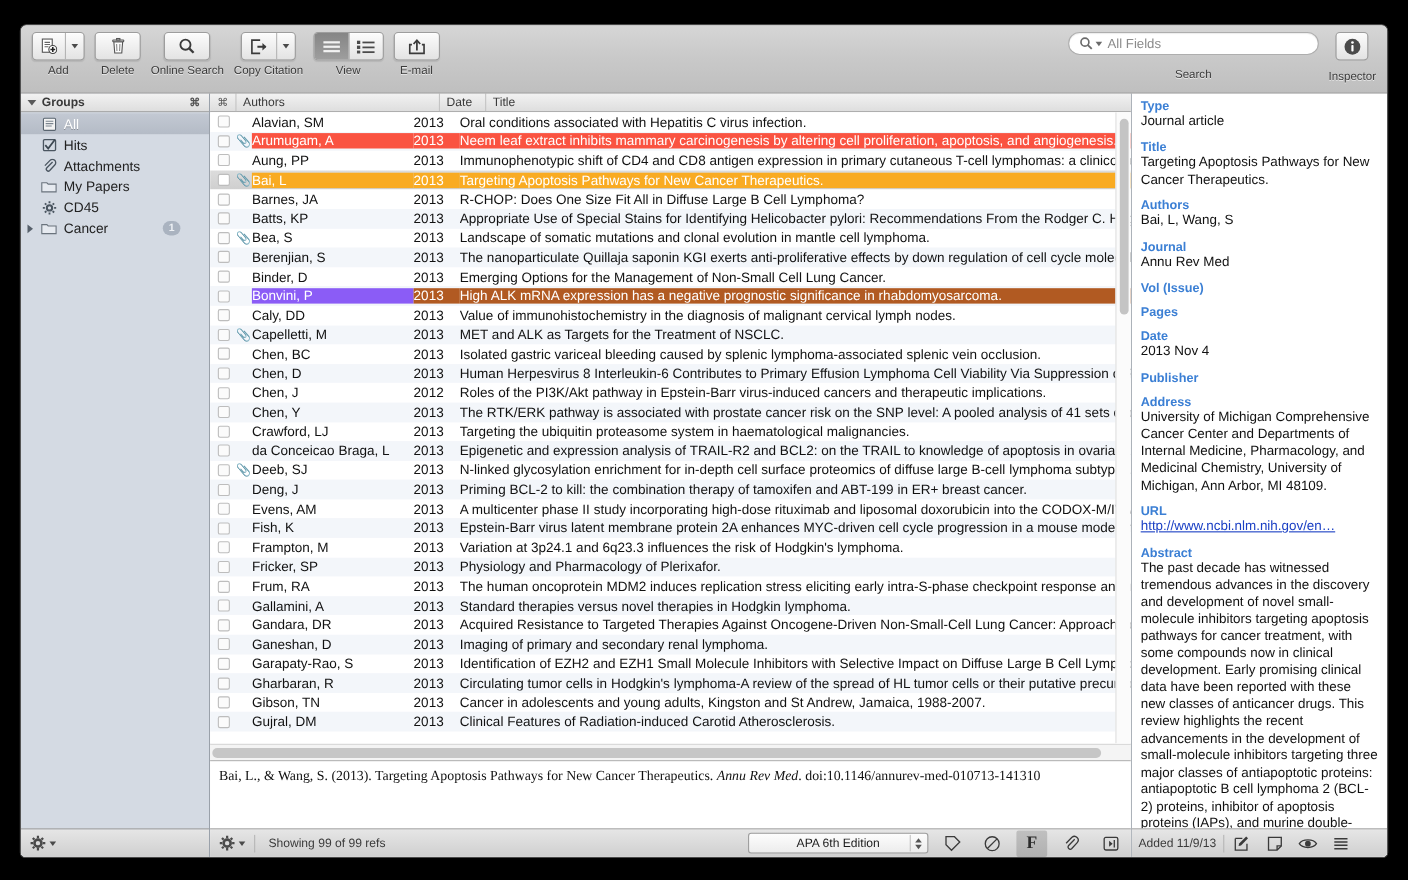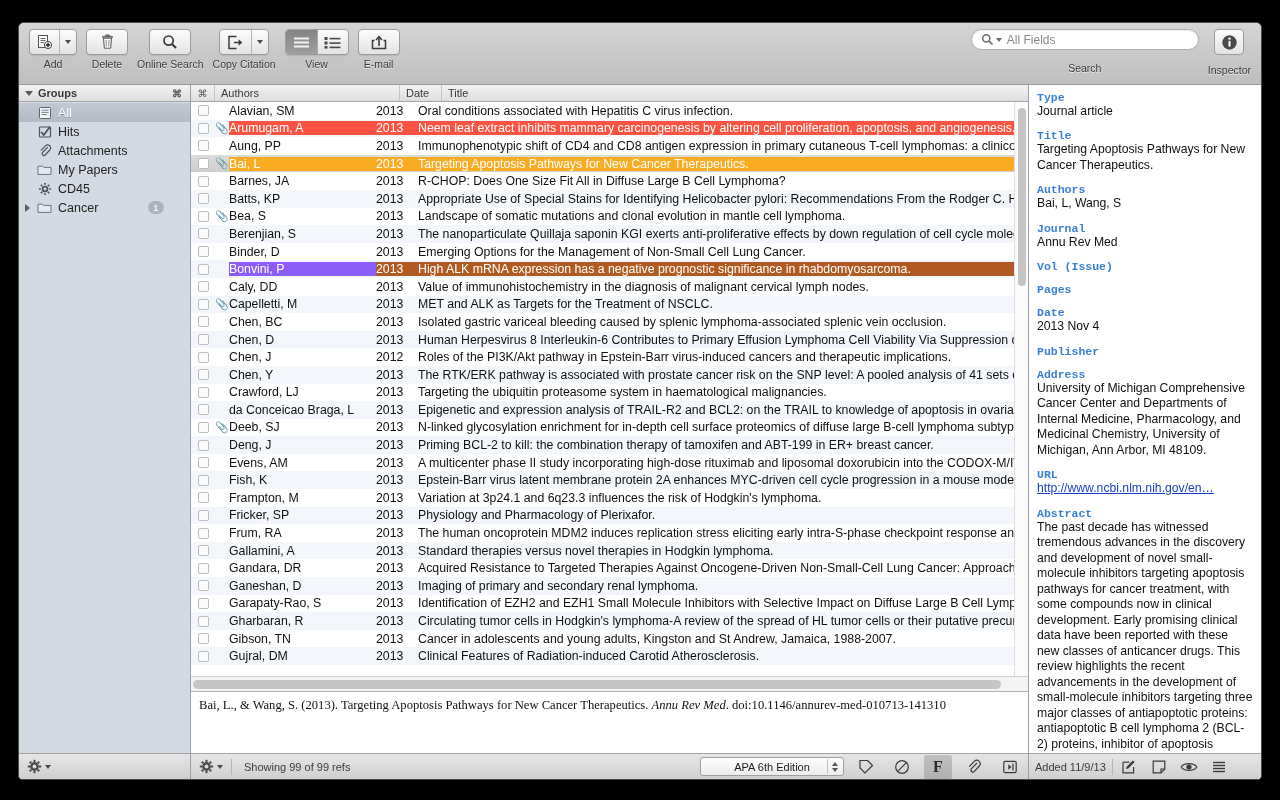--- a/index.html
+++ b/index.html
@@ -227,21 +227,21 @@
   #status-bar {
     height: 26px; flex: 0 0 26px;
     background: linear-gradient(to bottom, #e6e6e6, #cfcfcf);
     border-top: 1px solid #a2a2a2;
     display: flex; align-items: center;
     padding: 0 4px 0 8px; gap: 8px;
   }
   #status-text { font-size: 11px; color: #3b3b3b; border-left: 1px solid #b6b6b6; padding-left: 12px; height: 16px; display: flex; align-items: center; }
   #status-spacer { flex: 1 1 auto; }
   #style-select {
-    width: 144px; height: 19px;
+    width: 164px; height: 19px;
     background: linear-gradient(to bottom, #fdfdfd, #ececec);
     border: 1px solid #9f9f9f; border-radius: 3px;
     display: flex; align-items: center; justify-content: center;
     position: relative; font-size: 11px; color: #1b1b1b; cursor: pointer;
   }
   #style-select .stepper {
     position: absolute; right: 2px; top: 1px; bottom: 1px; width: 14px;
     border-left: 1px solid #c3c3c3;
     display: flex; flex-direction: column; align-items: center; justify-content: center; gap: 2px;
   }
@@ -258,21 +258,20 @@
   #inspector {
     width: 232px; flex: 0 0 232px;
     background: #fff;
     display: flex; flex-direction: column;
     min-height: 0;
   }
   #insp-scroll { flex: 1 1 auto; overflow: hidden; padding: 6px 8px 0 8px; }
   .insp-label {
     font-size: 11.5px; font-weight: bold; color: #3b7fd4;
     margin-top: 10px;
-    font-family: Liberation Mono, monospace;
   }
   .insp-label:first-child { margin-top: 0; }
   .insp-value {
     font-size: 12.2px; color: #111; line-height: 1.27;
     word-wrap: break-word;
   }
   .insp-value.link { color: #1a3fc4; text-decoration: underline; }
   #insp-status {
     height: 26px; flex: 0 0 26px;
     background: linear-gradient(to bottom, #e6e6e6, #cfcfcf);

